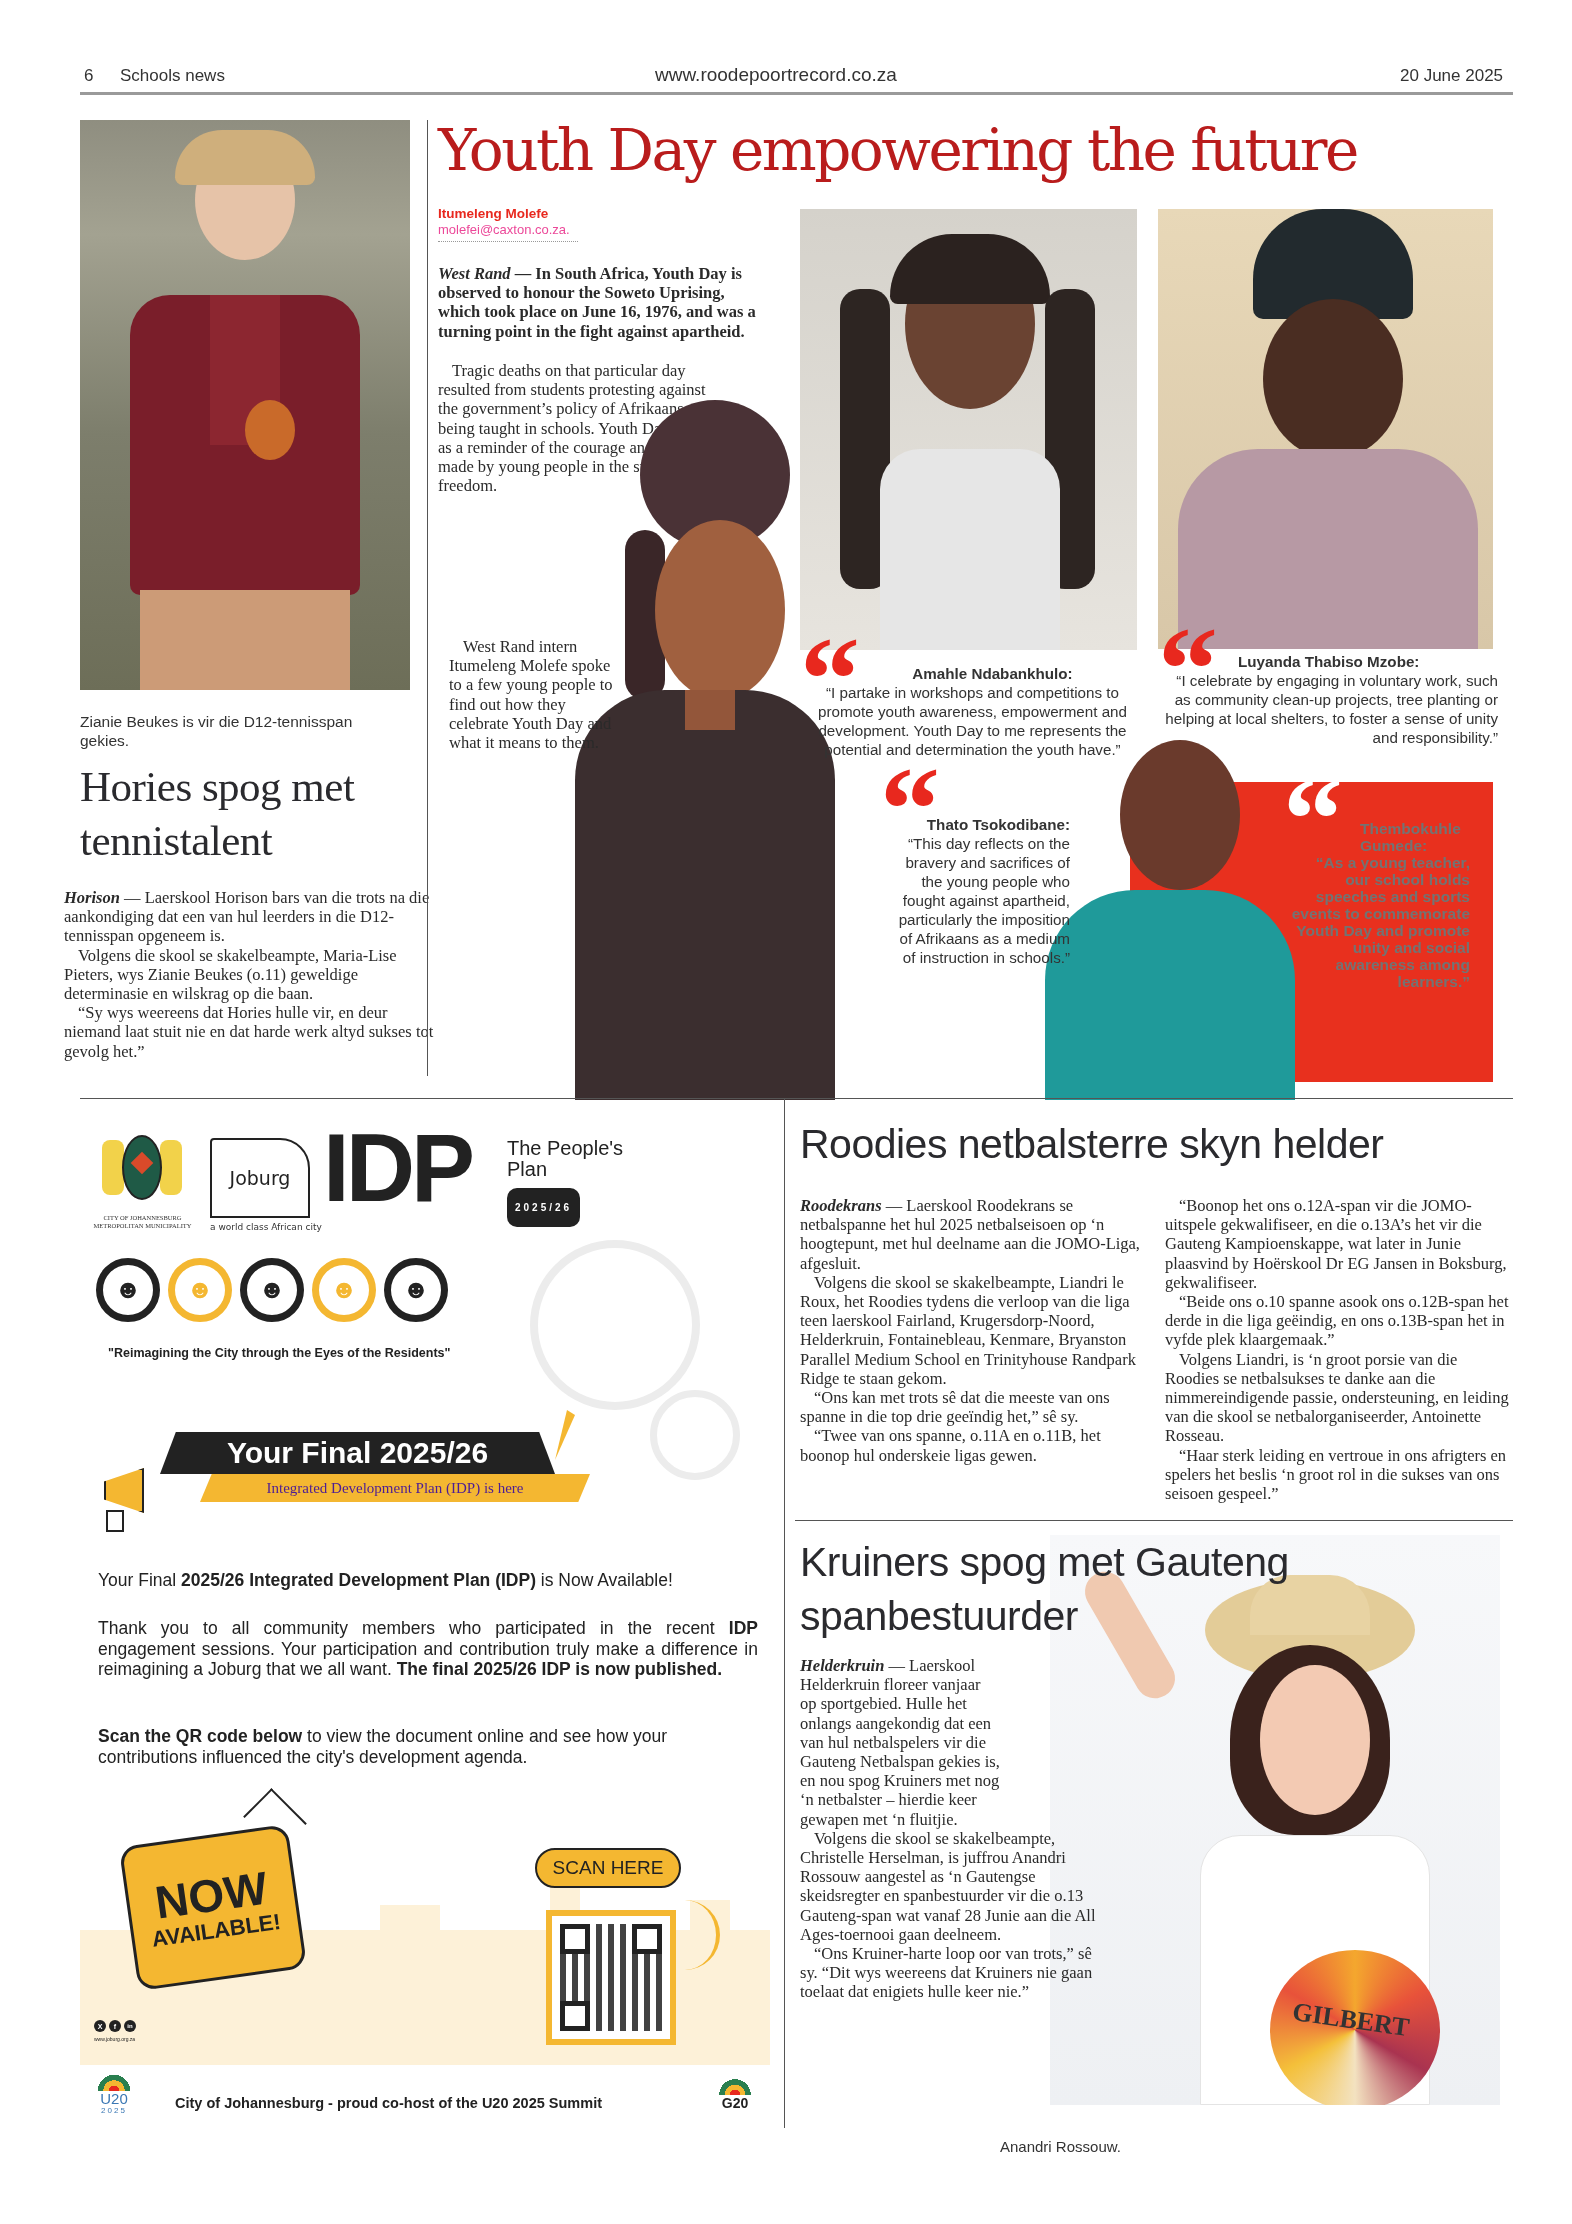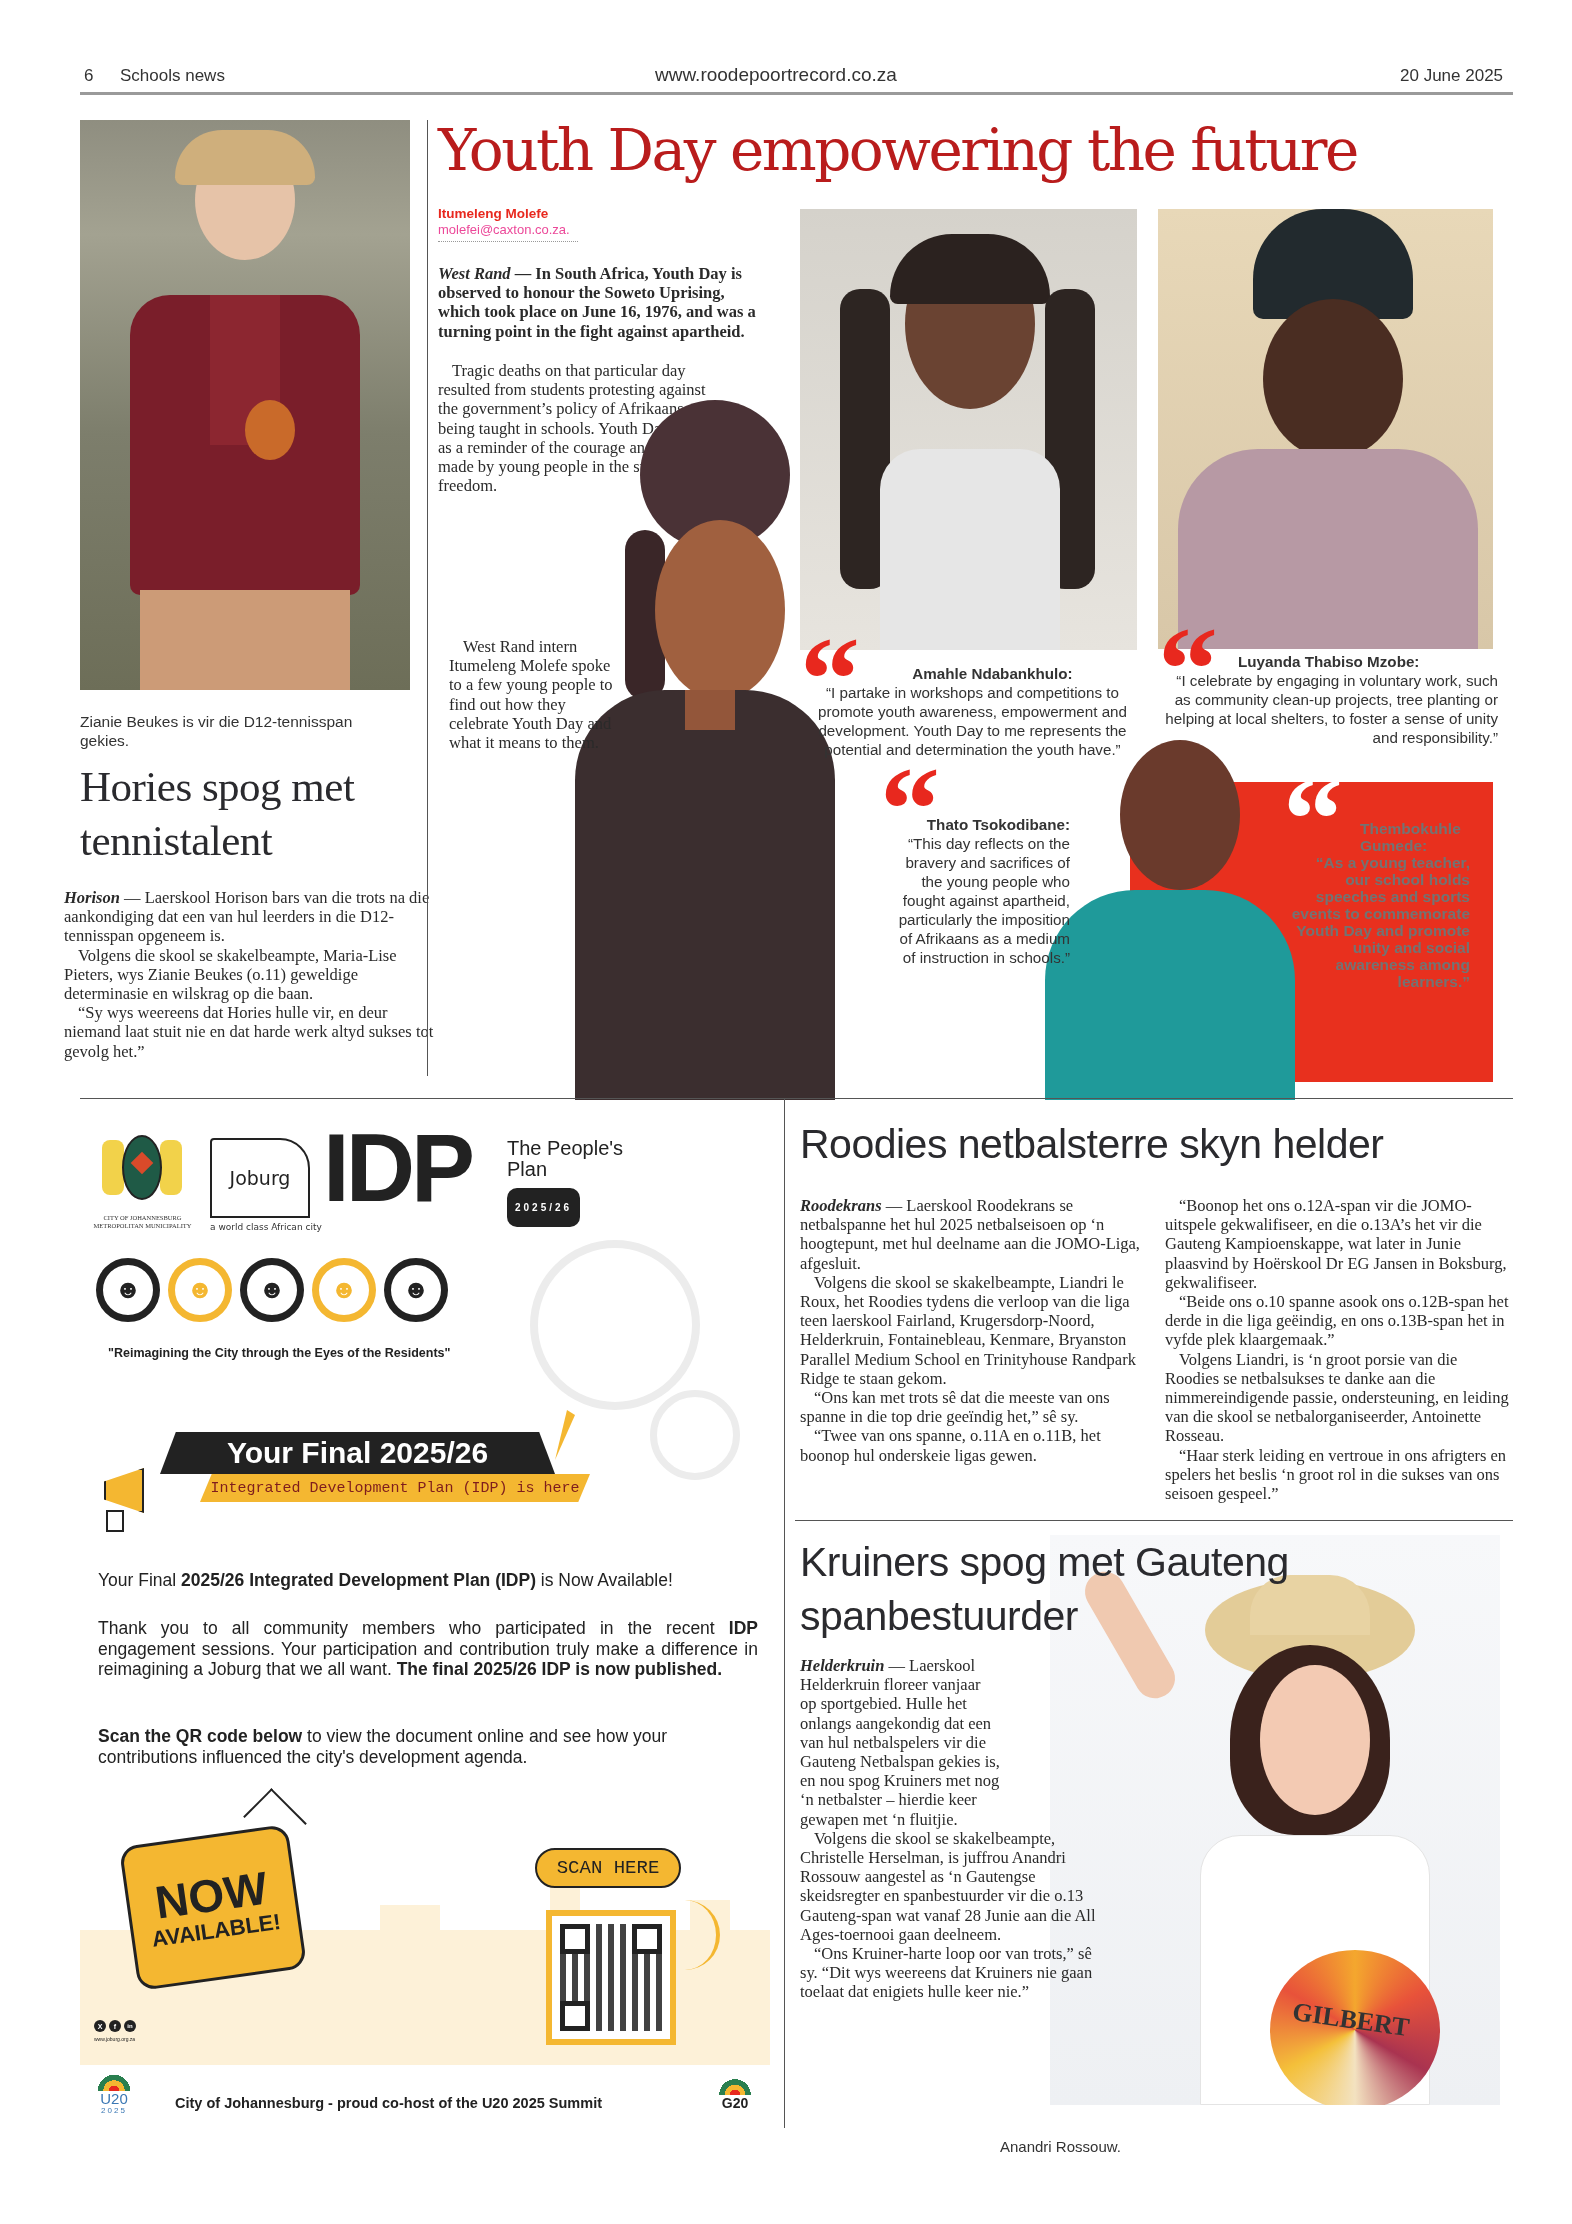--- a/index.html
+++ b/index.html
@@ -180,21 +180,21 @@
   <div class="abs" style="left:28px;top:236px;font-family:'Liberation Sans',sans-serif;font-weight:bold;font-size:12.5px;color:#222;">"Reimagining the City through the Eyes of the Residents"</div>
 
   <div class="abs" style="left:14px;top:350px;width:60px;height:75px;">
     <div class="abs" style="left:10px;top:8px;width:40px;height:45px;background:#f4b731;border:2px solid #222;clip-path:polygon(0 30%,100% 0,100% 100%,0 70%);"></div>
     <div class="abs" style="left:12px;top:50px;width:18px;height:22px;background:#fff;border:2px solid #222;"></div>
   </div>
   <div class="abs" style="left:80px;top:322px;width:395px;height:42px;background:#222;clip-path:polygon(4% 0,96% 0,100% 100%,0 100%);display:flex;align-items:center;justify-content:center;">
     <span style="font-family:'Liberation Sans',sans-serif;font-weight:bold;font-size:30px;color:#fff;">Your Final 2025/26</span>
   </div>
   <div class="abs" style="left:120px;top:364px;width:390px;height:28px;background:#f4b731;clip-path:polygon(3% 0,100% 0,97% 100%,0 100%);display:flex;align-items:center;justify-content:center;">
-    <span style="font-family:Liberation Mono, monospace;font-size:15px;color:#7f1d1d;">Integrated Development Plan (IDP) is here</span>
+    <span style="font-family:Liberation Serif, serif;font-size:15px;color:#4c1d95;">Integrated Development Plan (IDP) is here</span>
   </div>
   <div class="abs" style="left:475px;top:300px;width:20px;height:50px;background:#f4b731;clip-path:polygon(0 100%,60% 0,100% 10%);"></div>
 
   <div class="abs idp-text" style="left:18px;top:460px;width:660px;">
     <span>Your Final </span><b>2025/26 Integrated Development Plan (IDP)</b><span> is Now Available!</span>
   </div>
   <div class="abs idp-text" style="left:18px;top:508px;width:660px;text-align:justify;">
     <span>Thank you to all community members who participated in the recent </span><b>IDP</b><span> engagement sessions. Your participation and contribution truly make a difference in reimagining a Joburg that we all want. </span><b>The final 2025/26 IDP is now published.</b>
   </div>
   <div class="abs idp-text" style="left:18px;top:616px;width:660px;">
@@ -209,21 +209,21 @@
     <div class="abs" style="left:610px;top:-30px;width:40px;height:35px;background:#fdf1d8;"></div>
   </div>
 
   <div class="abs" style="left:170px;top:690px;width:50px;height:40px;border-left:2px solid #222;border-top:2px solid #222;transform:rotate(45deg);"></div>
   <div class="abs" style="left:48px;top:725px;width:170px;height:145px;background:#f4b731;border:3px solid #222;border-radius:18px;transform:rotate(-8deg);display:flex;flex-direction:column;align-items:center;justify-content:center;">
     <span style="font-family:'Liberation Sans',sans-serif;font-weight:bold;font-size:46px;line-height:46px;color:#222;">NOW</span>
     <span style="font-family:'Liberation Sans',sans-serif;font-weight:bold;font-size:22px;color:#222;">AVAILABLE!</span>
   </div>
 
   <div class="abs" style="left:455px;top:738px;width:146px;height:40px;background:#f4b731;border:2px solid #222;border-radius:20px;display:flex;align-items:center;justify-content:center;">
-    <span style="font-family:Liberation Mono, monospace;font-size:19px;color:#222;">SCAN HERE</span>
+    <span style="font-family:Liberation Sans, sans-serif;font-size:19px;color:#222;">SCAN HERE</span>
   </div>
   <div class="abs" style="left:600px;top:790px;width:40px;height:70px;border-right:4px solid #f4b731;border-radius:0 40px 40px 0;"></div>
   <div class="abs" style="left:466px;top:800px;width:130px;height:135px;border:6px solid #f4b731;background:#fff;padding:8px;">
     <div style="width:100%;height:100%;background:
       repeating-linear-gradient(90deg,#222 0 6px,transparent 6px 12px),
       repeating-linear-gradient(0deg,#fff 0 5px,transparent 5px 11px);opacity:.85;"></div>
     <div class="abs" style="left:8px;top:8px;width:30px;height:30px;border:5px solid #222;background:#fff;"></div>
     <div class="abs" style="right:8px;top:8px;width:30px;height:30px;border:5px solid #222;background:#fff;"></div>
     <div class="abs" style="left:8px;bottom:8px;width:30px;height:30px;border:5px solid #222;background:#fff;"></div>
   </div>

